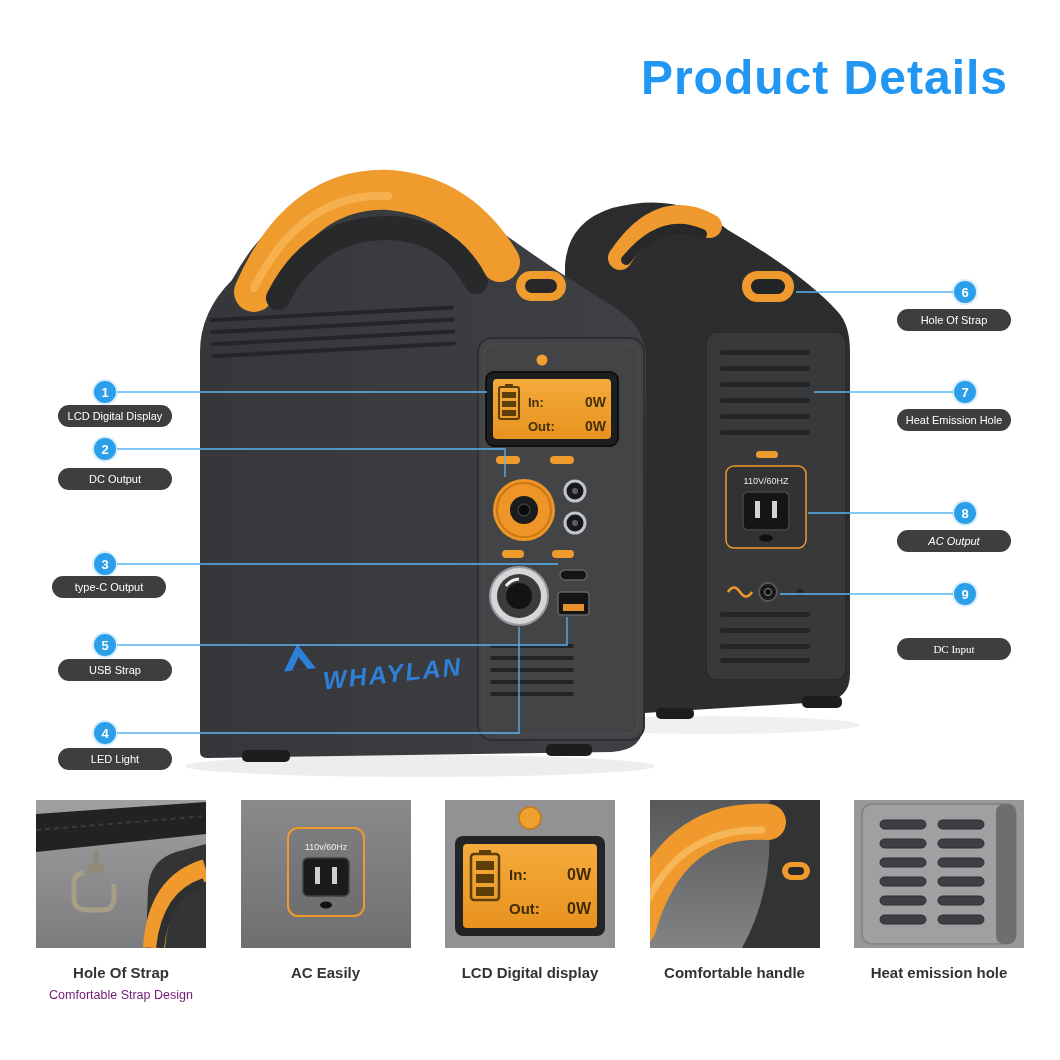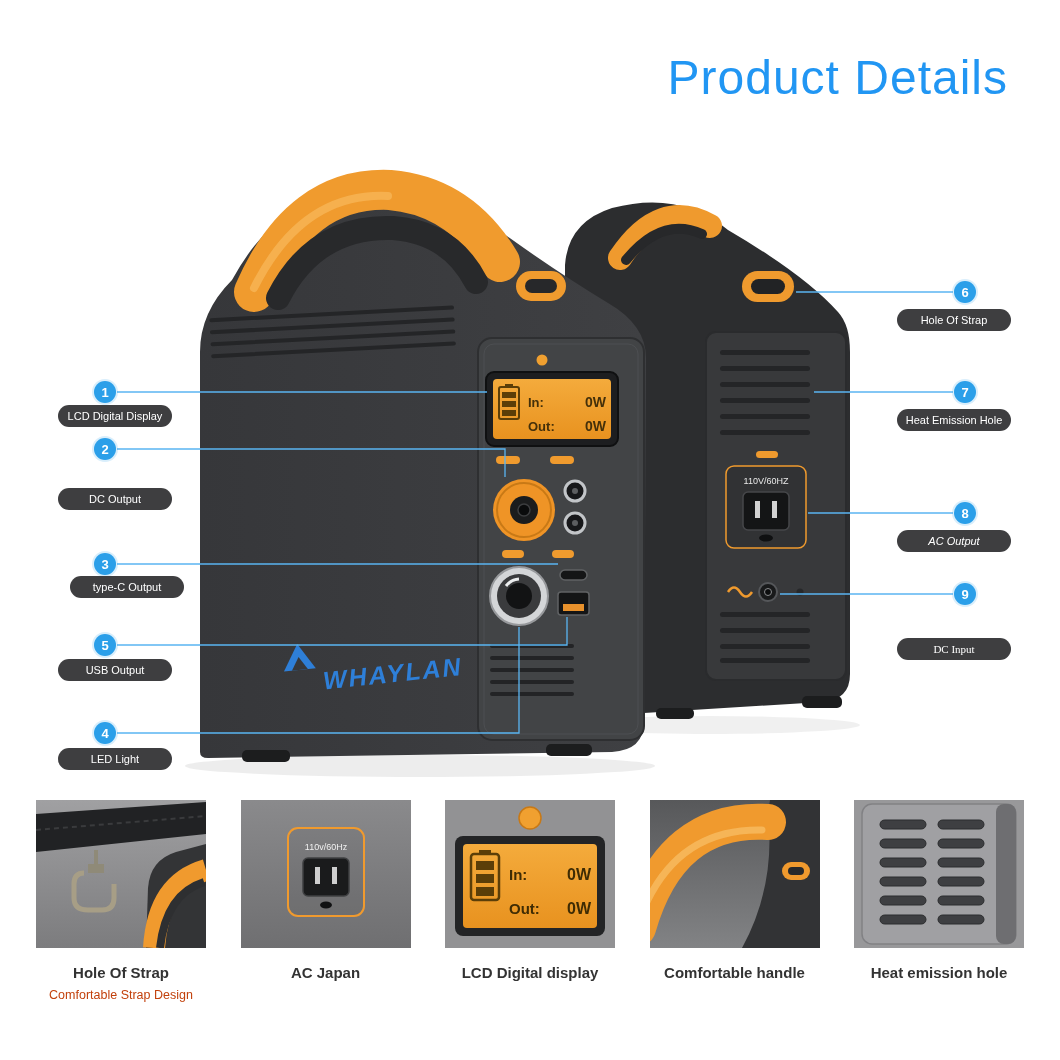--- a/index.html
+++ b/index.html
@@ -1,39 +1,39 @@
 <!DOCTYPE html>
 <html><head>
 <meta charset="utf-8">
 <style>
   * { margin:0; padding:0; box-sizing:border-box; }
   html,body { background:#ffffff; font-family:"Liberation Sans", sans-serif; }
   .canvas { position:relative; width:1060px; height:1060px; background:#ffffff; overflow:hidden; }
 
-  .title { position:absolute; top:50px; right:52px; font-size:48px; font-weight:normal;
+  .title { position:absolute; top:50px; right:52px; font-size:48px; font-weight:bold;
            color:#2196f3; letter-spacing:1px; }
 
   .product-svg { position:absolute; left:150px; top:140px; }
   .lines-svg { position:absolute; left:0; top:0; pointer-events:none; }
 
   .badge { position:absolute; width:22px; height:22px; border-radius:50%;
            background:#2b9fe9; color:#fff; font-size:13px; font-weight:bold;
            display:flex; align-items:center; justify-content:center;
            box-shadow:0 0 0 2px rgba(43,159,233,0.18); }
   .pill { position:absolute; width:114px; height:22px; background:#3e3e40;
           border-radius:11px; color:#fff; font-size:11px; display:flex;
           align-items:center; justify-content:center; white-space:nowrap; }
 
   .features { position:absolute; left:0; top:800px; width:1060px; padding:0 36px;
               display:flex; justify-content:space-between; }
   .card { width:170px; text-align:center; }
   .thumb { width:170px; height:148px; overflow:hidden; }
   .thumb svg { display:block; }
   .card-title { margin-top:16px; font-size:15px; font-weight:bold; color:#333; }
-  .card-desc { margin-top:6px; font-size:12.5px; color:#c2410c; line-height:1.35; }
+  .card-desc { margin-top:6px; font-size:12.5px; color:#701a75; line-height:1.35; }
 
   .watermark { position:absolute; right:2px; bottom:4px; font-size:44px; font-weight:bold;
                color:rgba(255,255,255,0.92); letter-spacing:1px; z-index:10;
                text-shadow:0 0 2px #9a9a9a, 1px 1px 3px rgba(110,110,110,0.85), -1px -1px 2px rgba(150,150,150,0.6); }
 </style>
 </head>
 <body>
 
 <div class="canvas">
 
@@ -199,23 +199,23 @@
   <div class="badge" style="left:94px; top:438px;">2</div>
   <div class="badge" style="left:94px; top:553px;">3</div>
   <div class="badge" style="left:94px; top:634px;">5</div>
   <div class="badge" style="left:94px; top:722px;">4</div>
   <div class="badge" style="left:954px; top:281px;">6</div>
   <div class="badge" style="left:954px; top:381px;">7</div>
   <div class="badge" style="left:954px; top:502px;">8</div>
   <div class="badge" style="left:954px; top:583px;">9</div>
 
   <div class="pill" style="left:58px; top:405px;">LCD Digital Display</div>
-  <div class="pill" style="left:58px; top:488px;">DC Output</div>
-  <div class="pill" style="left:70px; top:576px;">type-C Output</div>
-  <div class="pill" style="left:58px; top:659px;">USB Output</div>
+  <div class="pill" style="left:58px; top:468px;">DC Output</div>
+  <div class="pill" style="left:52px; top:576px;">type-C Output</div>
+  <div class="pill" style="left:58px; top:659px;">USB Strap</div>
   <div class="pill" style="left:58px; top:748px;">LED Light</div>
   <div class="pill" style="left:897px; top:309px;">Hole Of Strap</div>
   <div class="pill" style="left:897px; top:409px;">Heat Emission Hole</div>
   <div class="pill" style="left:897px; top:530px;font-style:italic;">AC Output</div>
   <div class="pill" style="left:897px; top:638px;font-family:Liberation Serif, serif;">DC Input</div>
 
   <div class="features">
 
     <figure class="card">
       <div class="thumb">
@@ -259,21 +259,21 @@
           <text x="85" y="50" text-anchor="middle" font-size="9" fill="#f0f0f0">110v/60Hz</text>
           <g>
             <rect x="62" y="58" width="46" height="38" rx="5" fill="#1a1b1c" stroke="#3f4042" stroke-width="1.5"></rect>
             <rect x="74" y="67" width="5" height="17" fill="#cfcfcf"></rect>
             <rect x="91" y="67" width="5" height="17" fill="#cfcfcf"></rect>
             <ellipse cx="85" cy="105" rx="6" ry="3.5" fill="#101112"></ellipse>
           </g>
         </svg>
       </div>
       <figcaption>
-        <div class="card-title">AC Japan</div>
+        <div class="card-title">AC Easily</div>
       </figcaption>
     </figure>
 
     <figure class="card">
       <div class="thumb">
         <svg width="170" height="148" viewBox="0 0 170 148">
           <defs>
               <linearGradient id="lcd2" x1="0" y1="0" x2="0" y2="1">
             <stop offset="0" stop-color="#f4ab3c"></stop>
                 <stop offset="1" stop-color="#e8921f"></stop>

